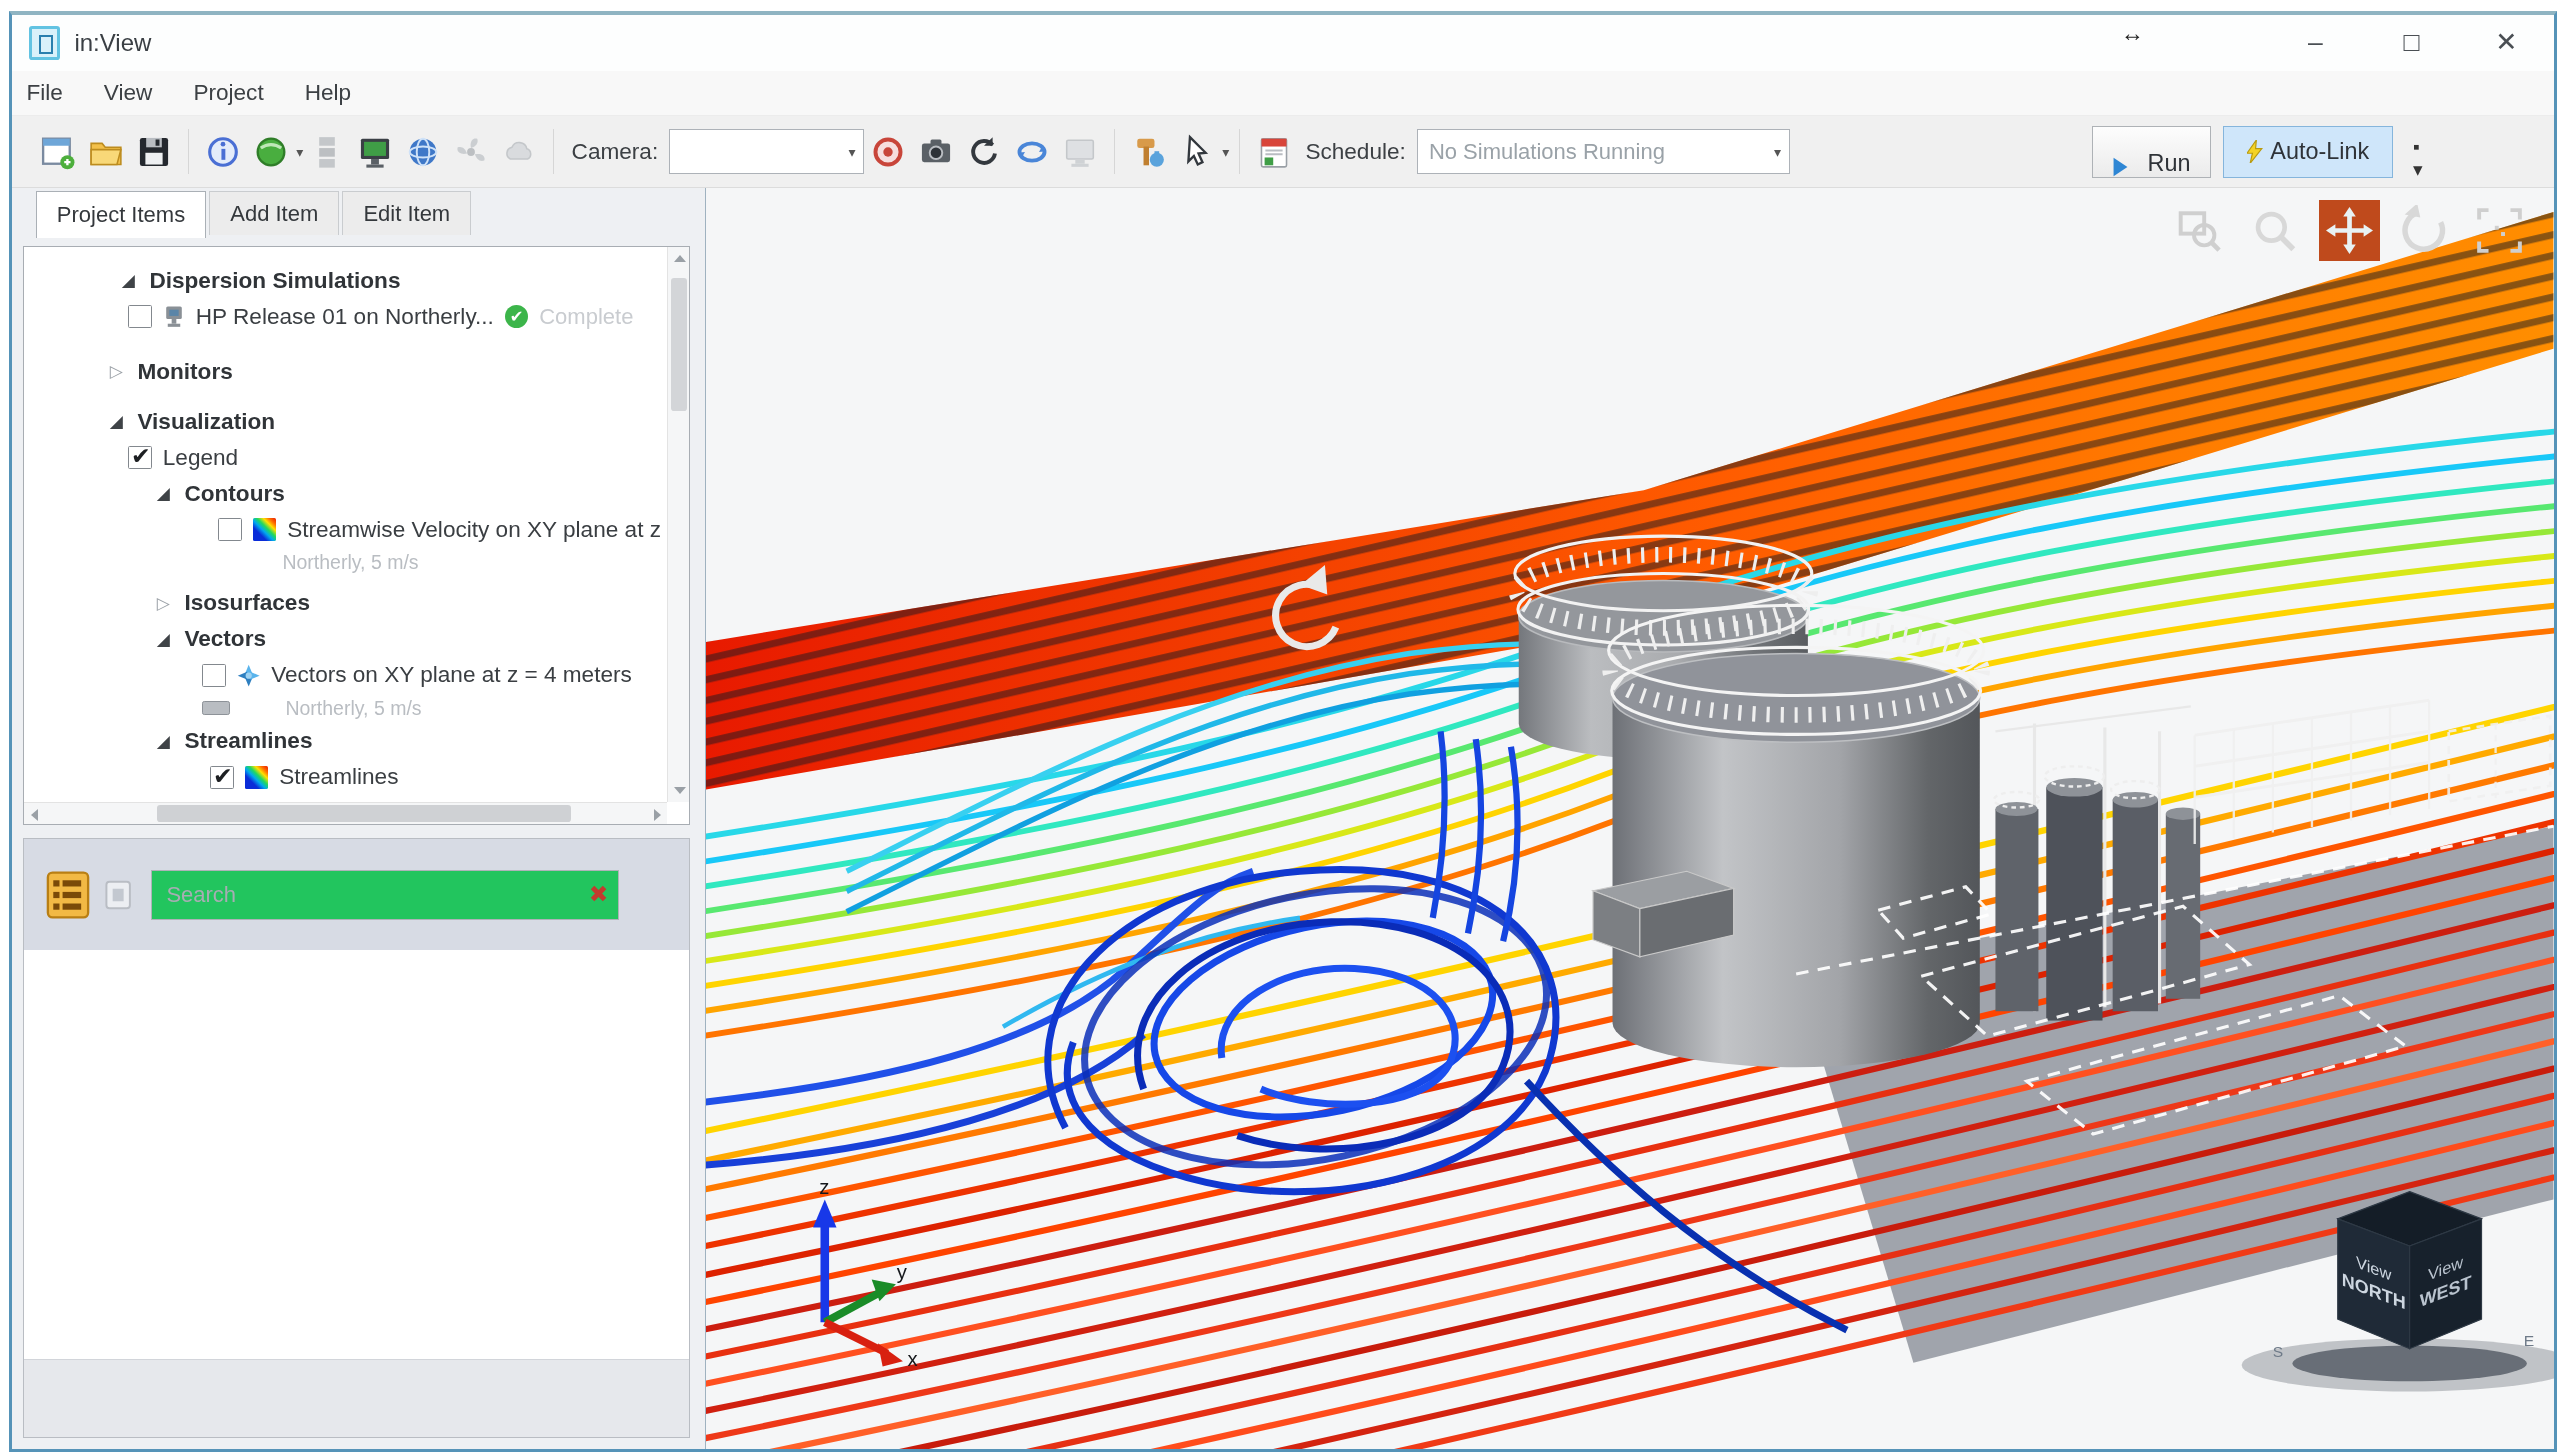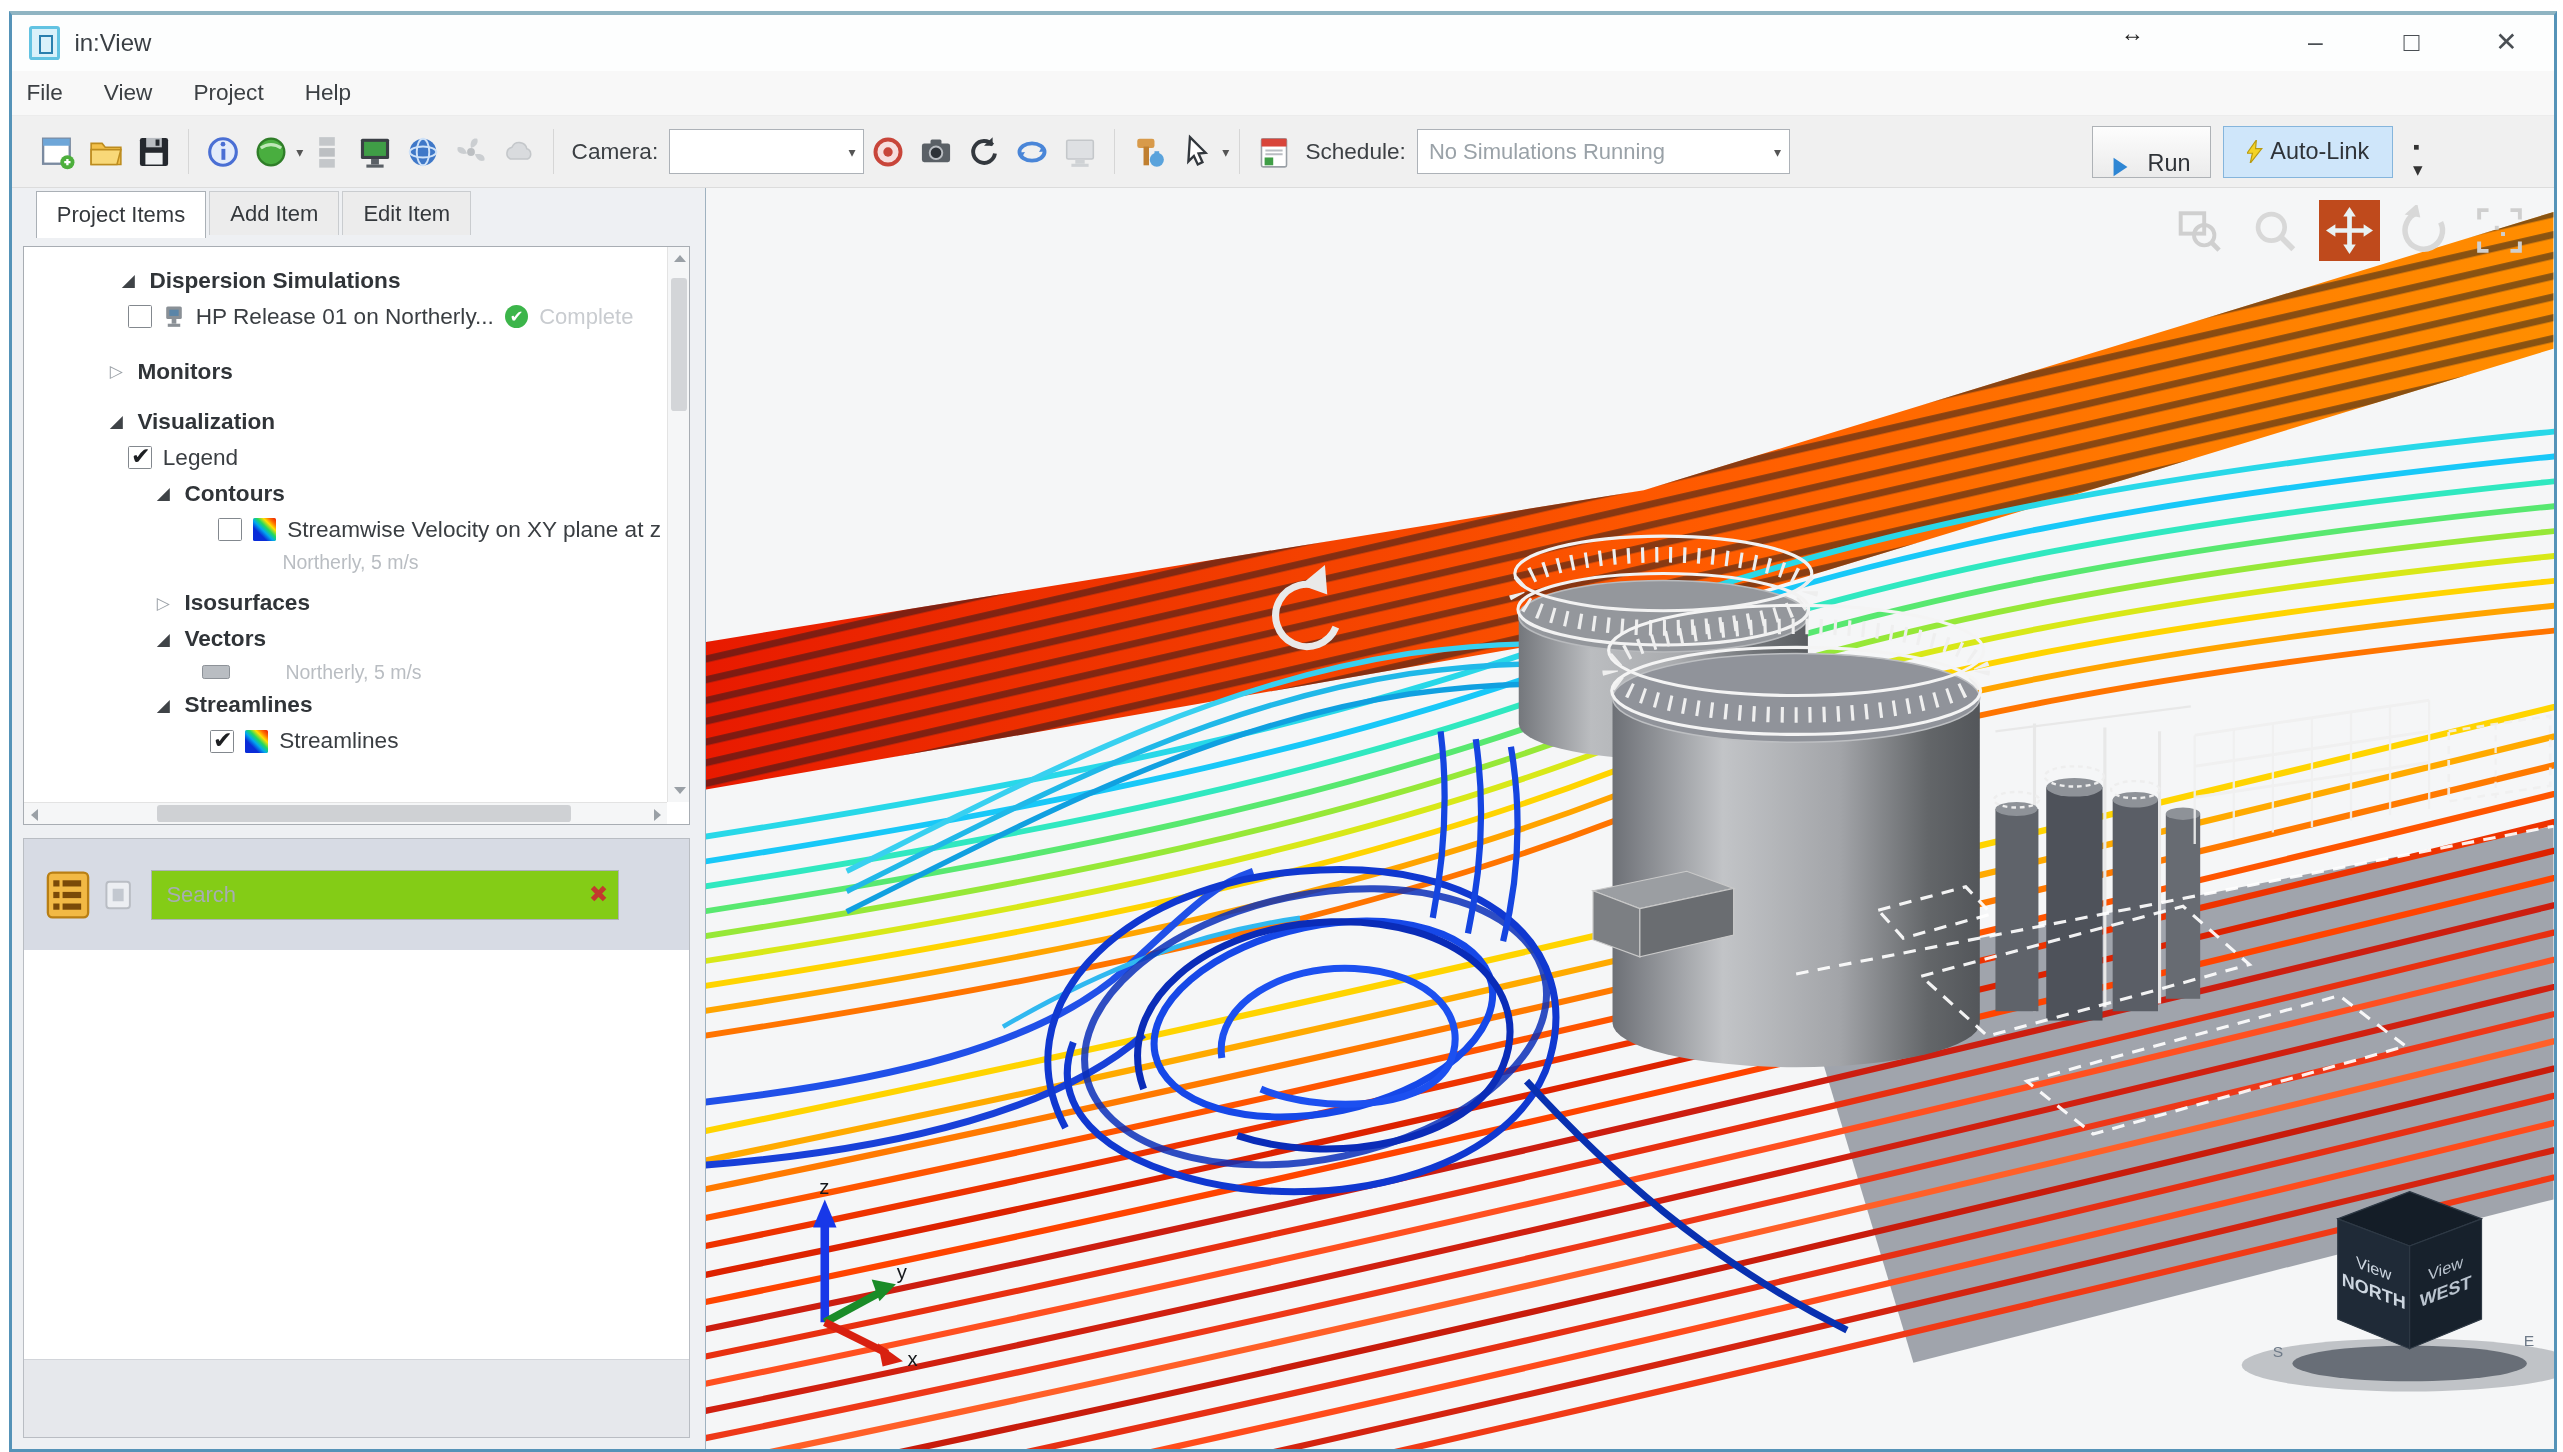--- a/index.html
+++ b/index.html
@@ -91,21 +91,21 @@
   .hs-left { left:6.2px; border-right:7.8px solid #9aa0a6; }
   .hs-right { right:6.2px; border-left:7.8px solid #9aa0a6; }
   .hs-thumb { position:absolute; left:133px; top:2.3px; width:414px; height:16.4px; background:#cfd1d4; border-radius:3.1px; }
 
   
   .search-panel { position:absolute; left:11px; top:650px; width:667px; bottom:11px;
                   border:1.6px solid #b9bdc3; background:#ffffff; }
   .search-strip { position:absolute; left:0; top:0; right:0; height:111px; background:#d7dbe4;
                   display:flex; align-items:center; padding-left:22px; gap:14px; }
   .search-input-wrap { position:relative; width:468px; height:50px; }
-  .search-input { width:100%; height:100%; border:1.6px solid #aeb2b8; background:#84cc16; font-size:22px;
+  .search-input { width:100%; height:100%; border:1.6px solid #aeb2b8; background:#22c55e; font-size:22px;
                   color:#555; padding:0 47px 0 14px; font-family:inherit; }
   .search-input::placeholder { color:#a7adb3; }
   .search-clear { position:absolute; right:11px; top:11px; font-size:23.4px; color:#c23b2e; line-height:26.5px;}
   .search-footer { position:absolute; left:0; right:0; bottom:0; height:78px; background:#e6e8ec;
                    border-top:0.8px solid #d2d5da; }
 
   
   .viewport { position:absolute; left:694px; top:172px; right:0; bottom:0;
       background:linear-gradient(180deg,#0e1218 0%,#141a22 16%,#1b222c 30%,#273039 44%,#3c4652 57%,#525c6a 70%,#6aななし 0%), linear-gradient(180deg,#0e1218 0%,#141a22 16%,#1b222c 30%,#273039 44%,#3c4652 57%,#525c6a 70%,#6a7482 84%,#7d8694 100%); }
   .viewport svg.scene { position:absolute; inset:0; }
@@ -350,20 +350,31 @@
         <div class="trow pl1g mt-sm">
           <span class="col-glyph">▷</span>
           <span class="grp">Isosurfaces</span>
         </div>
 
         <div class="trow pl1g">
           <span class="exp-glyph">◢</span>
           <span class="grp">Vectors</span>
         </div>
 
+        <div class="trow pl2b">
+          <span class="checkbox"></span>
+          <svg width="23.4" height="23.4" viewBox="0 0 30 30">
+              <polygon points="15,1 10,13 20,13" fill="#5ab4ec"></polygon>
+              <polygon points="15,29 10,17 20,17" fill="#2e7fc0"></polygon>
+              <polygon points="1,15 13,10 13,20" fill="#2e7fc0"></polygon>
+              <polygon points="29,15 17,10 17,20" fill="#5ab4ec"></polygon>
+              <circle cx="15" cy="15" r="4" fill="#9ed2f2"></circle>
+            </svg>
+          <span>Vectors on XY plane at z = 4 meters</span>
+        </div>
         <div class="trow sub psub2">
           <span class="plane-chip"></span>
           <span style="padding-left:44px">Northerly, 5 m/s</span>
         </div>
 
         <div class="trow pl1g">
           <span class="exp-glyph">◢</span>
           <span class="grp">Streamlines</span>
         </div>
 

